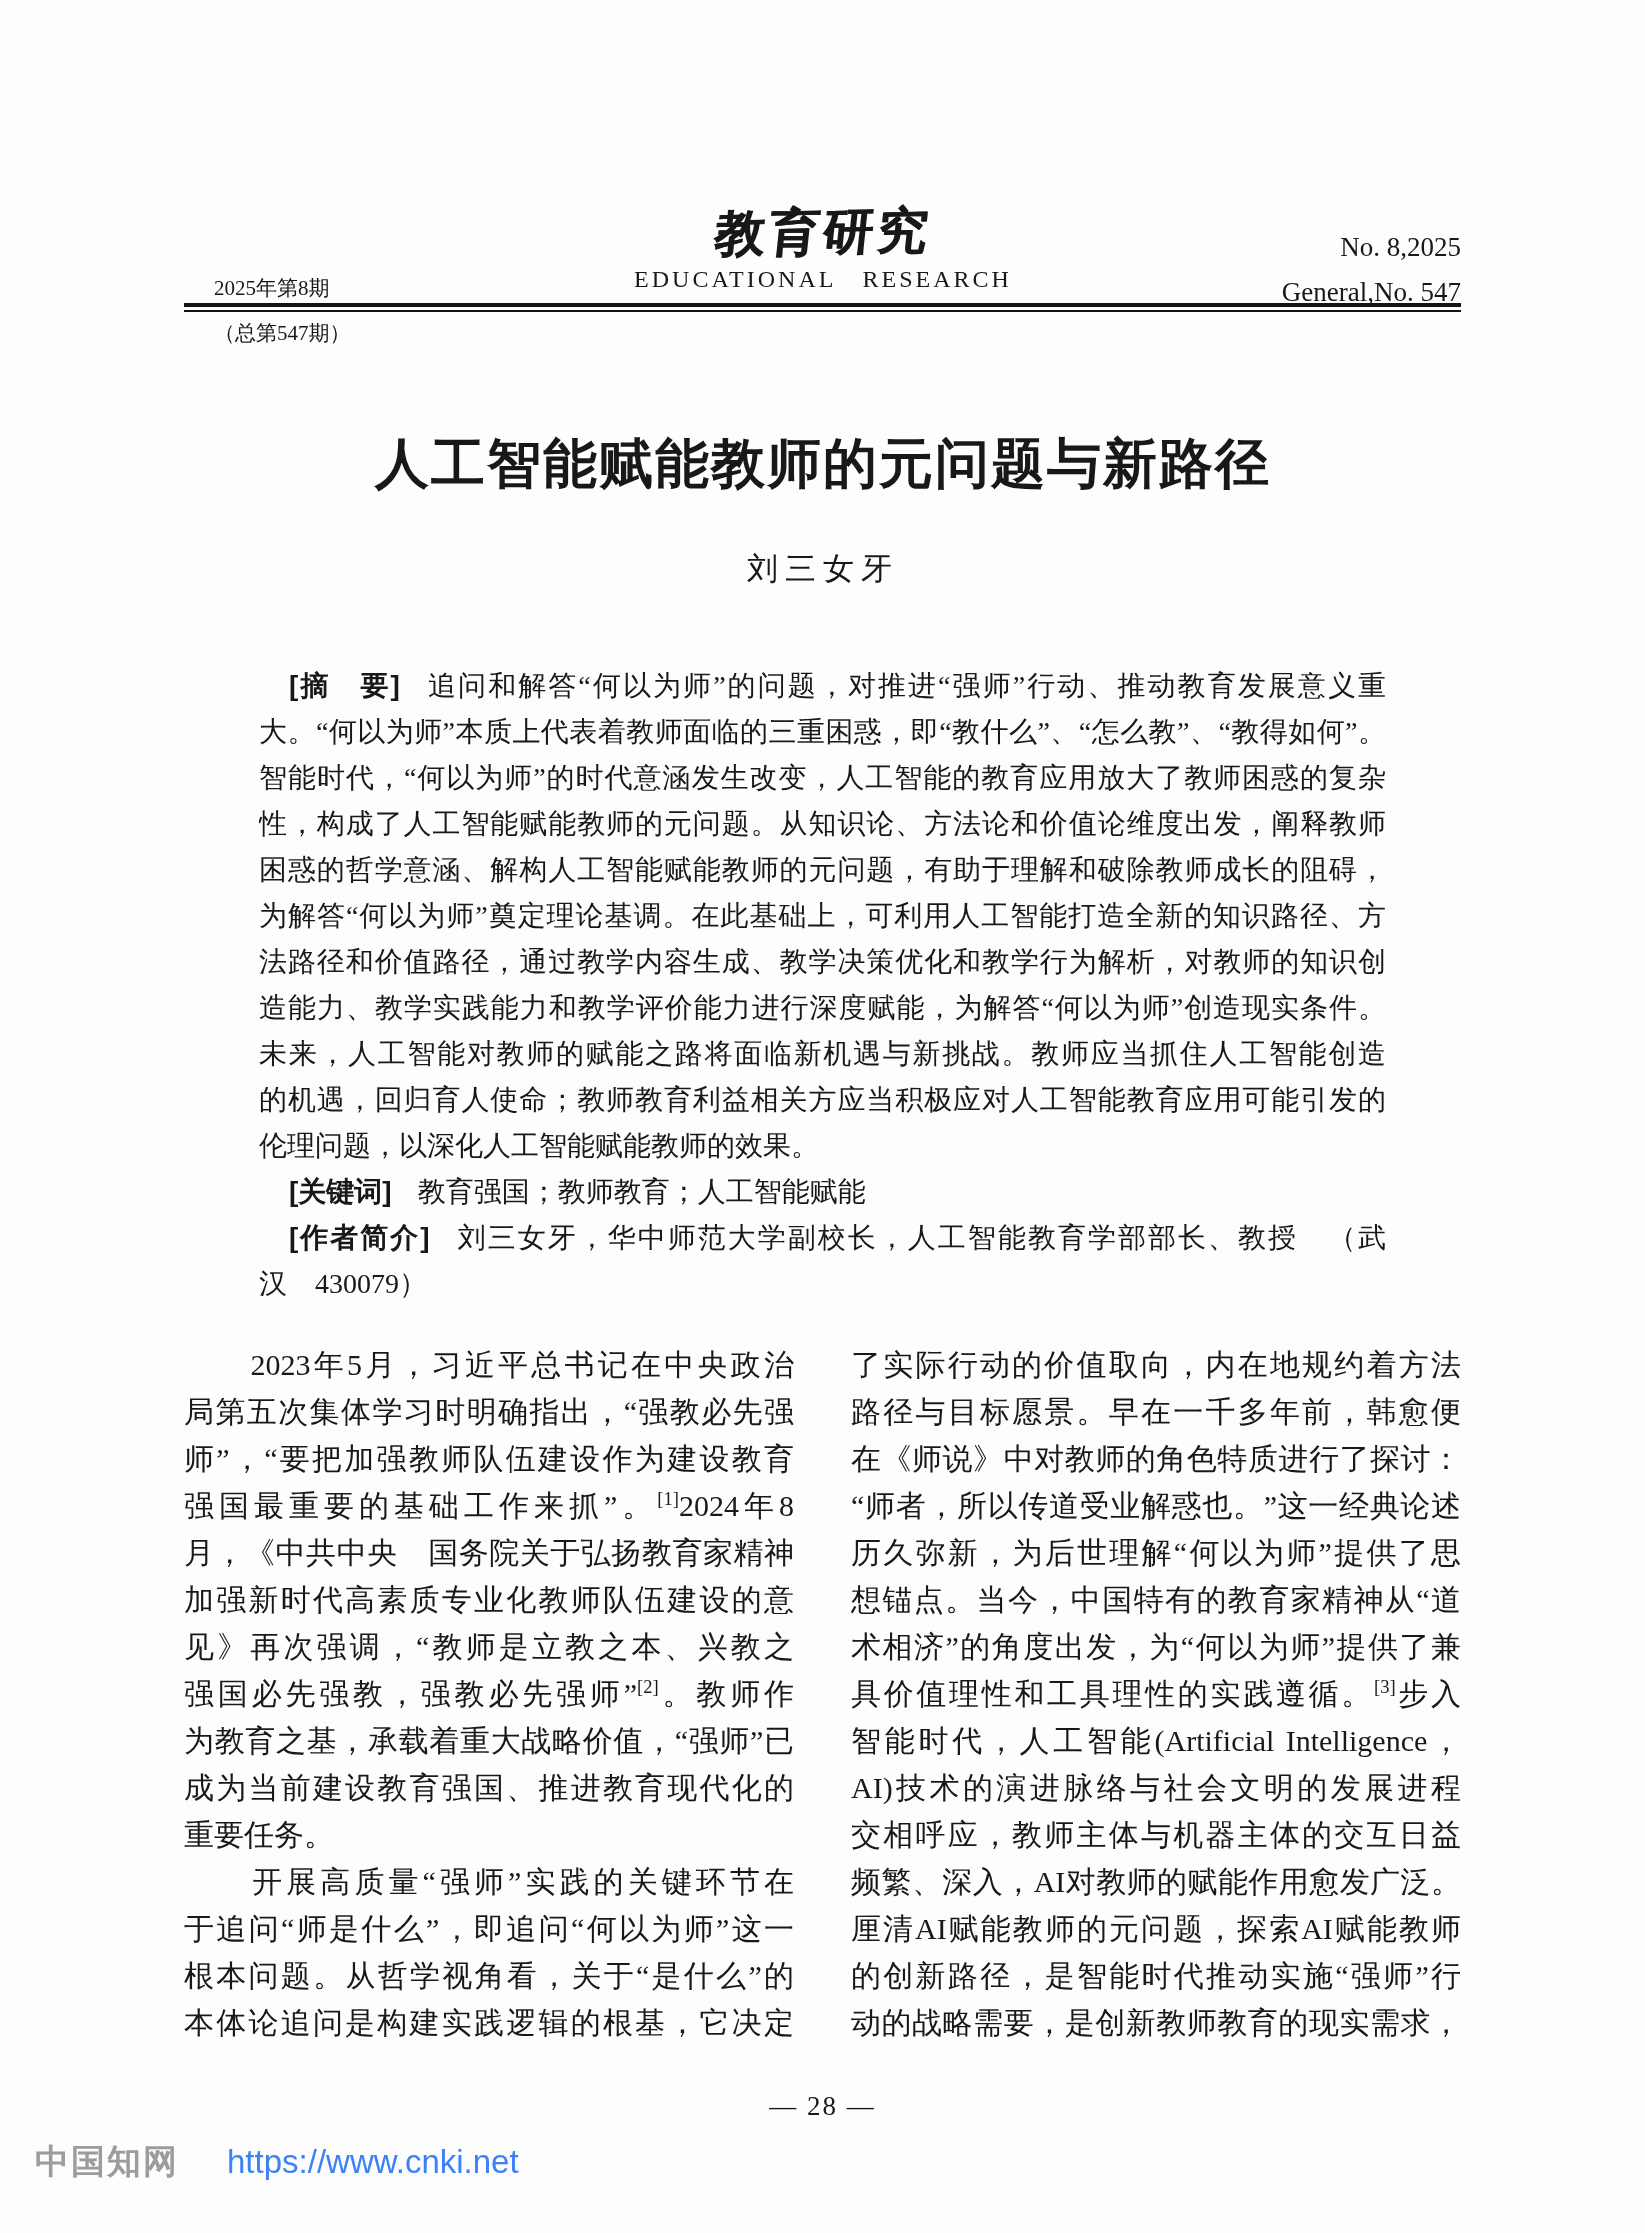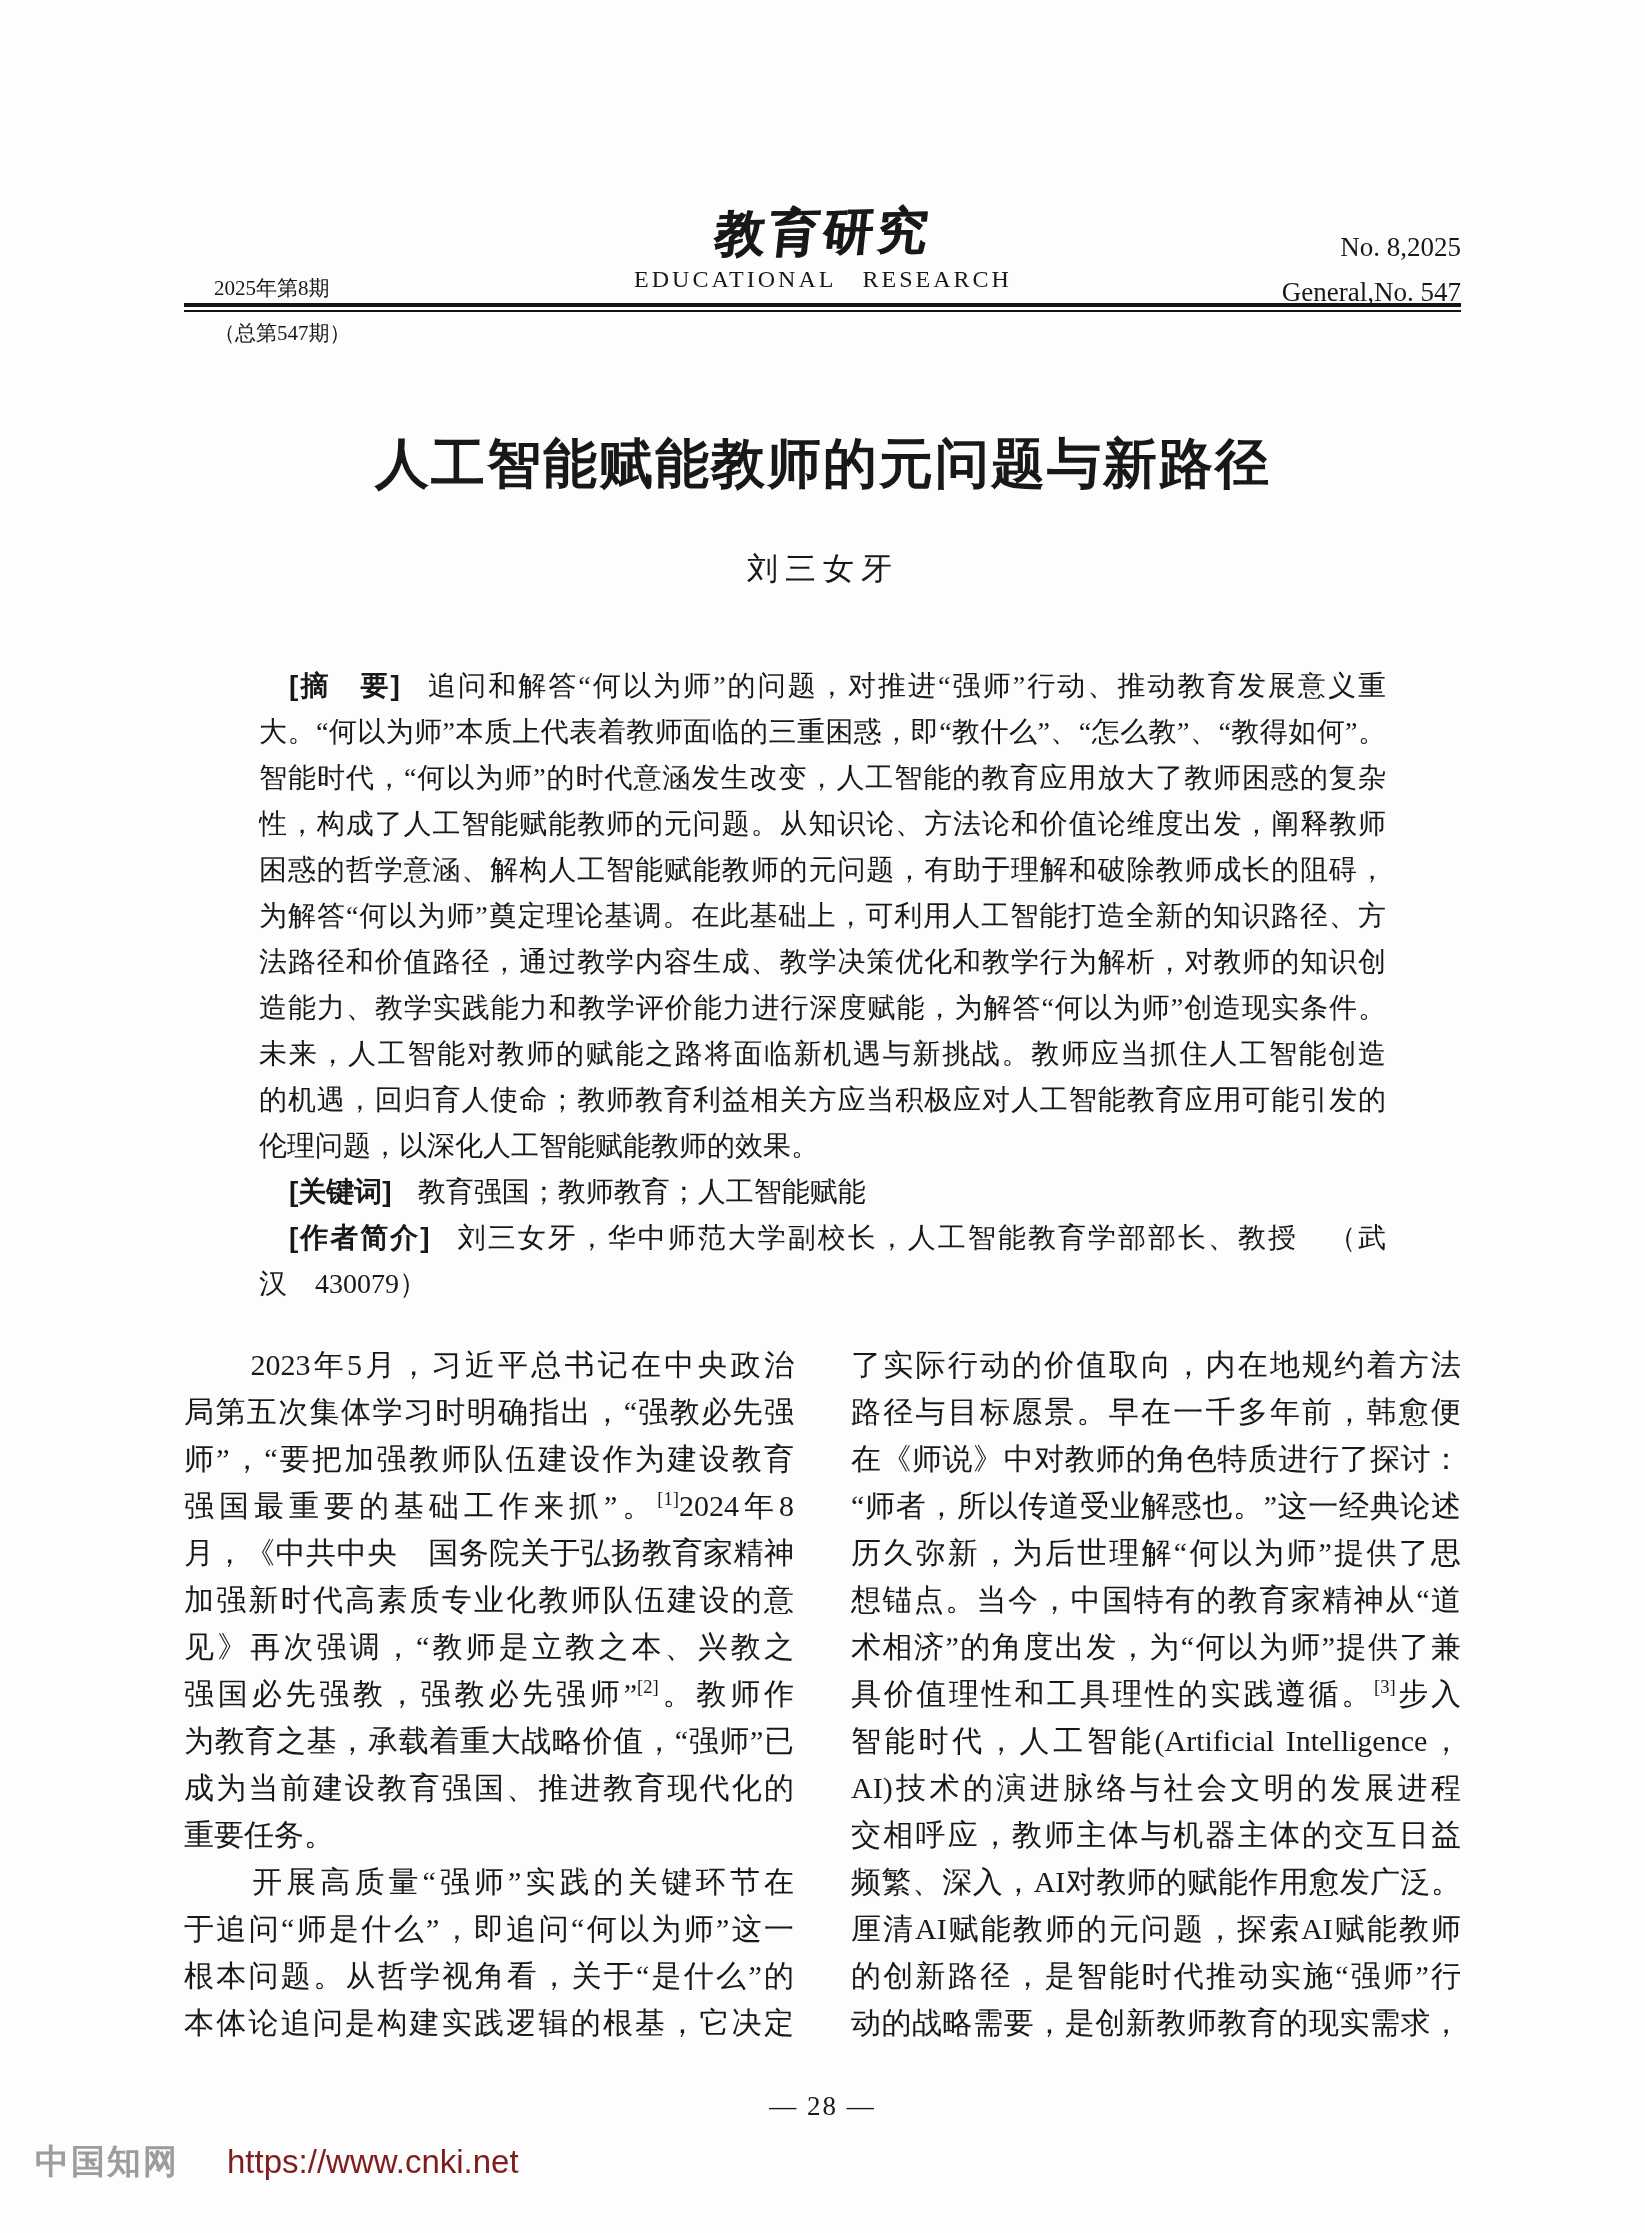--- a/index.html
+++ b/index.html
@@ -51,21 +51,21 @@
   .column{position:absolute;top:1341px;width:610px;font-size:30px;line-height:47px;}
   .column .bline{height:47px;}
   .col-left{left:184px;}
   .col-right{left:851px;}
   
   .pageno{position:absolute;left:184px;width:1277px;top:2091px;text-align:center;font-size:27px;letter-spacing:2px;}
   .watermark{
     position:absolute;left:35px;top:2139px;font-size:34px;color:#9c9c9c;
     font-family:"Liberation Sans","DejaVu Sans",sans-serif;
   }
-  .watermark .wm-url{font-size:33px;color:#7f1d1d;margin-left:48px;font-weight:normal;}
+  .watermark .wm-url{font-size:33px;color:#3b82f6;margin-left:48px;font-weight:normal;}
   .wm-name{font-weight:bold;letter-spacing:2px;}
 </style>
 </head>
 <body>
 
 <div class="page">
 
   <div class="header-left">
     <div>2025年第8期</div>
     <div>（总第547期）</div>

